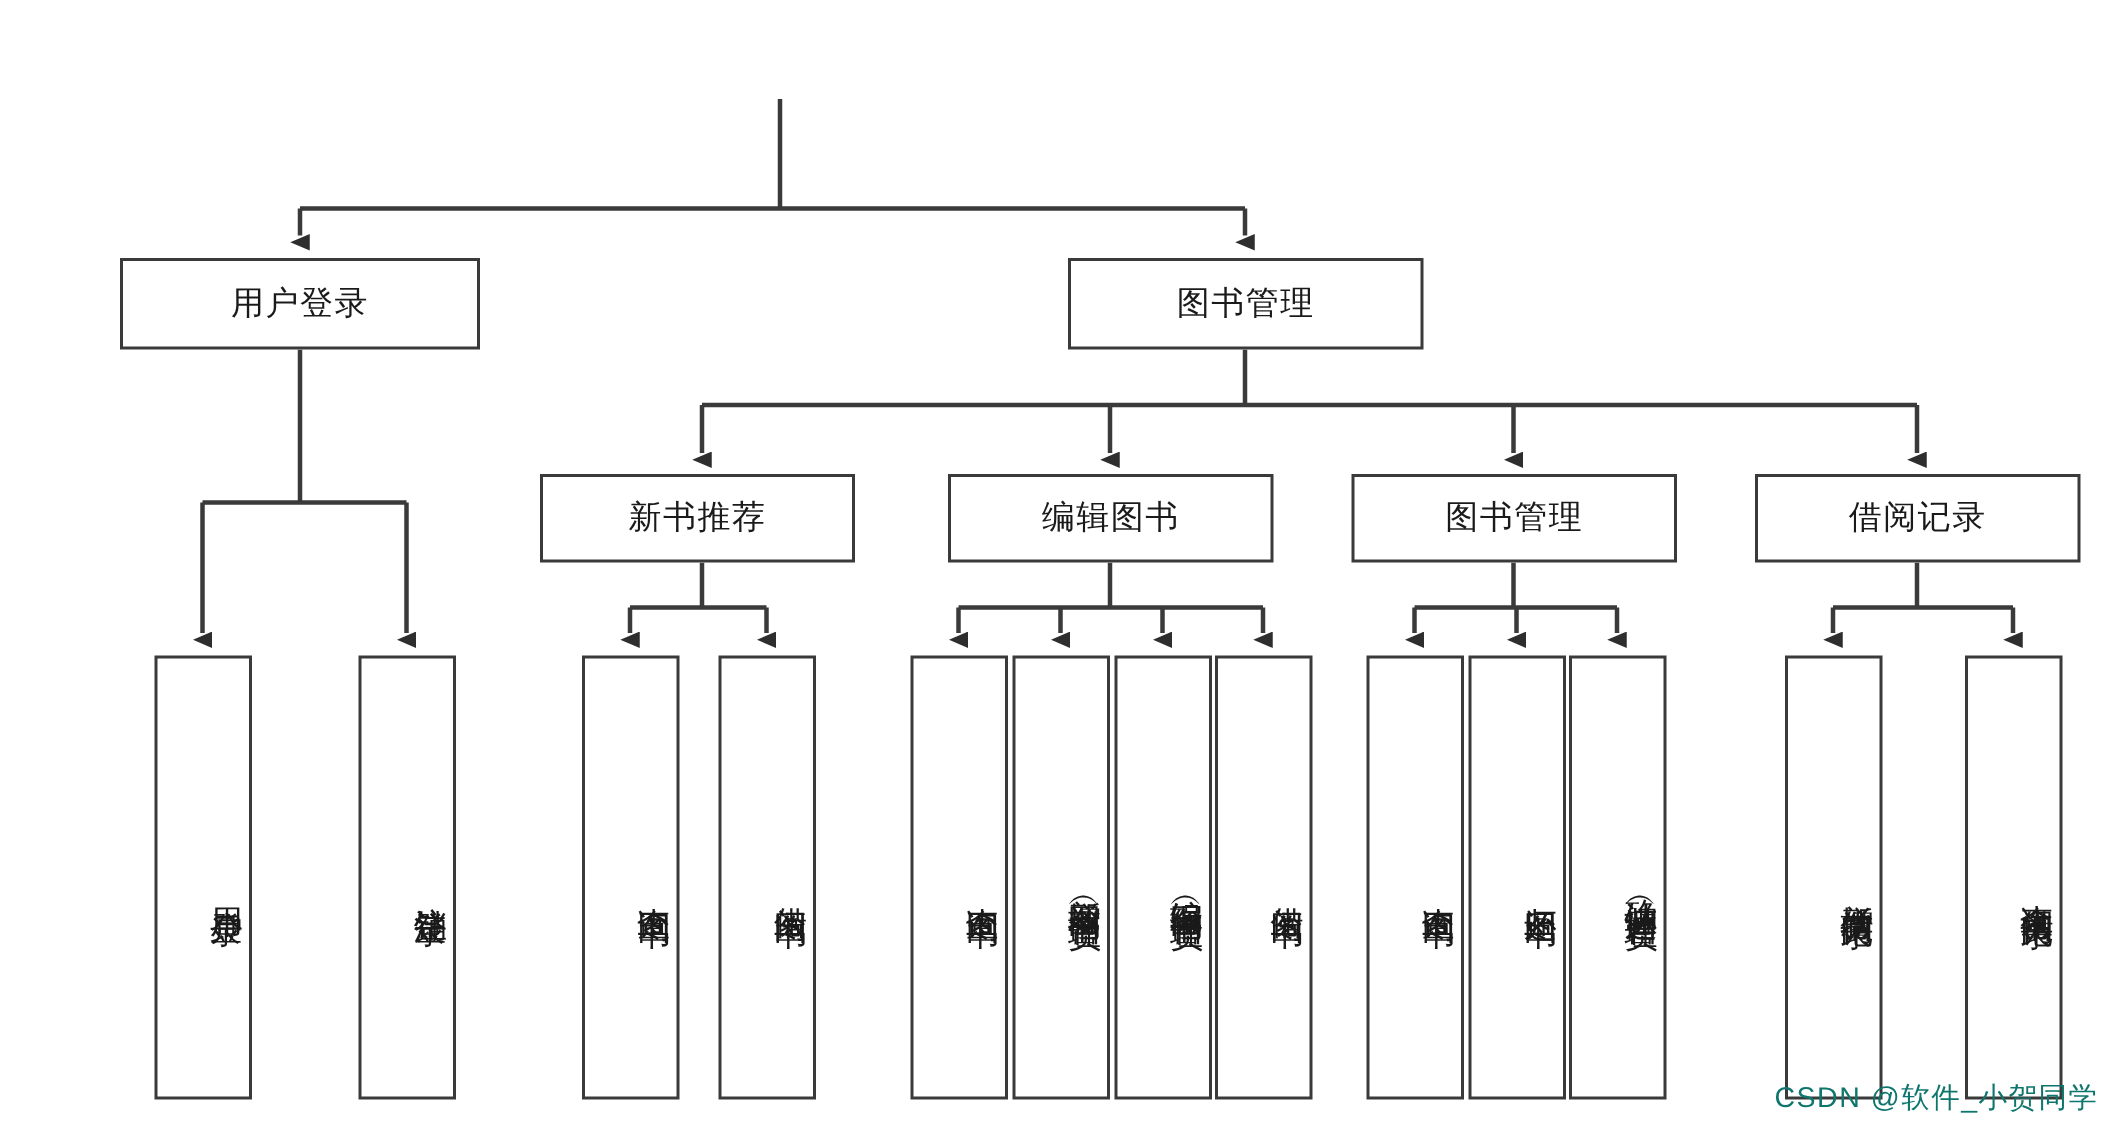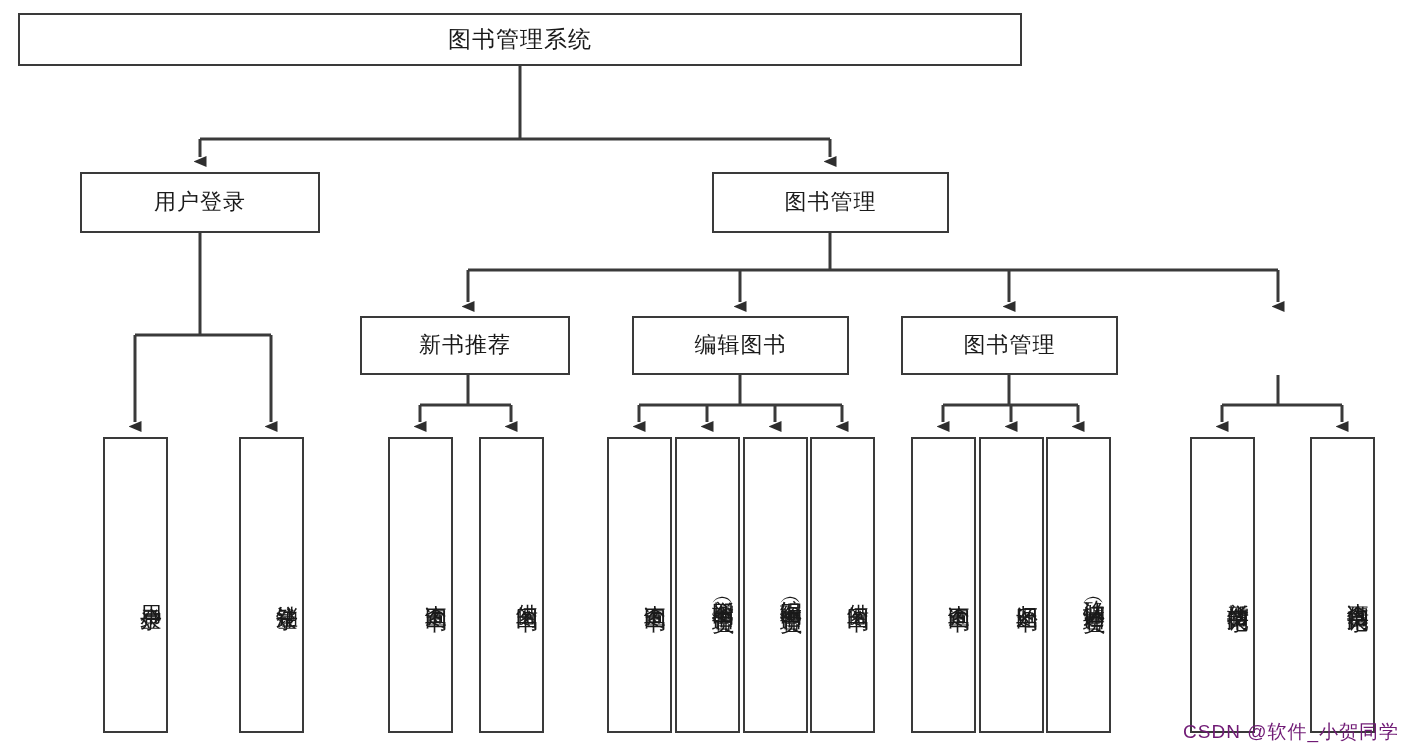--- a/index.html
+++ b/index.html
@@ -45,21 +45,21 @@
     align-items:flex-start;
     justify-content:center;
     padding-top:12px;
     white-space:normal;
   }
   .watermark{
     position:absolute;
     right:6px;
     bottom:2px;
     font-size:19px;
-    color:#701a75;
+    color:#0f766e;
     letter-spacing:1px;
     user-select:none;
     white-space:nowrap;
   }
 </style>
 </head>
 <body>
 
 <div id="canvas">
 
@@ -106,28 +106,28 @@
       <path d="M1011,405 L1011,422" marker-end="url(#ah)"></path>
       <path d="M1078,405 L1078,422" marker-end="url(#ah)"></path>
 
       <path d="M1278,375 L1278,405"></path>
       <path d="M1222,405 L1342,405"></path>
       <path d="M1222,405 L1222,422" marker-end="url(#ah)"></path>
       <path d="M1342,405 L1342,422" marker-end="url(#ah)"></path>
     </g>
   </svg>
 
-  <div class="node h root" style="left:18px;top:13px;width:1004px;height:53px;">图书管理系统</div>
 
   <div class="node h" style="left:80px;top:172px;width:240px;height:61px;">用户登录</div>
   <div class="node h" style="left:712px;top:172px;width:237px;height:61px;font-family:Liberation Serif, serif;">图书管理</div>
 
   <div class="node h" style="left:360px;top:316px;width:210px;height:59px;">新书推荐</div>
   <div class="node h" style="left:632px;top:316px;width:217px;height:59px;">编辑图书</div>
   <div class="node h" style="left:901px;top:316px;width:217px;height:59px;">图书管理</div>
+  <div class="node h" style="left:1170px;top:316px;width:217px;height:59px;">借阅记录</div>
 
   <div class="node v" style="left:103px;top:437px;width:65px;height:296px;">用户登录</div>
   <div class="node v" style="left:239px;top:437px;width:65px;height:296px;">注销登录</div>
 
   <div class="node v" style="left:388px;top:437px;width:65px;height:296px;">查询图书</div>
   <div class="node v" style="left:479px;top:437px;width:65px;height:296px;">借阅图书</div>
 
   <div class="node v" style="left:607px;top:437px;width:65px;height:296px;">查询图书</div>
   <div class="node v" style="left:675px;top:437px;width:65px;height:296px;">新增图书（管理员）</div>
   <div class="node v" style="left:743px;top:437px;width:65px;height:296px;">编辑图书（管理员）</div>

